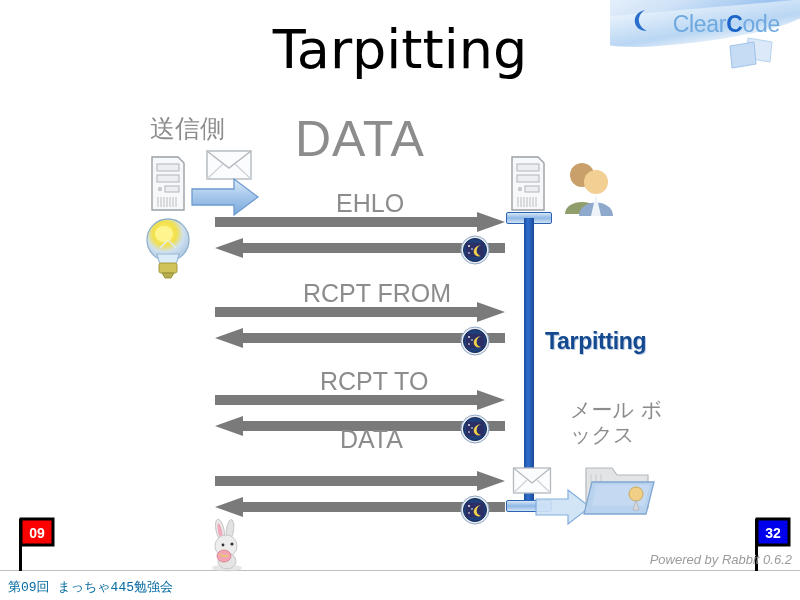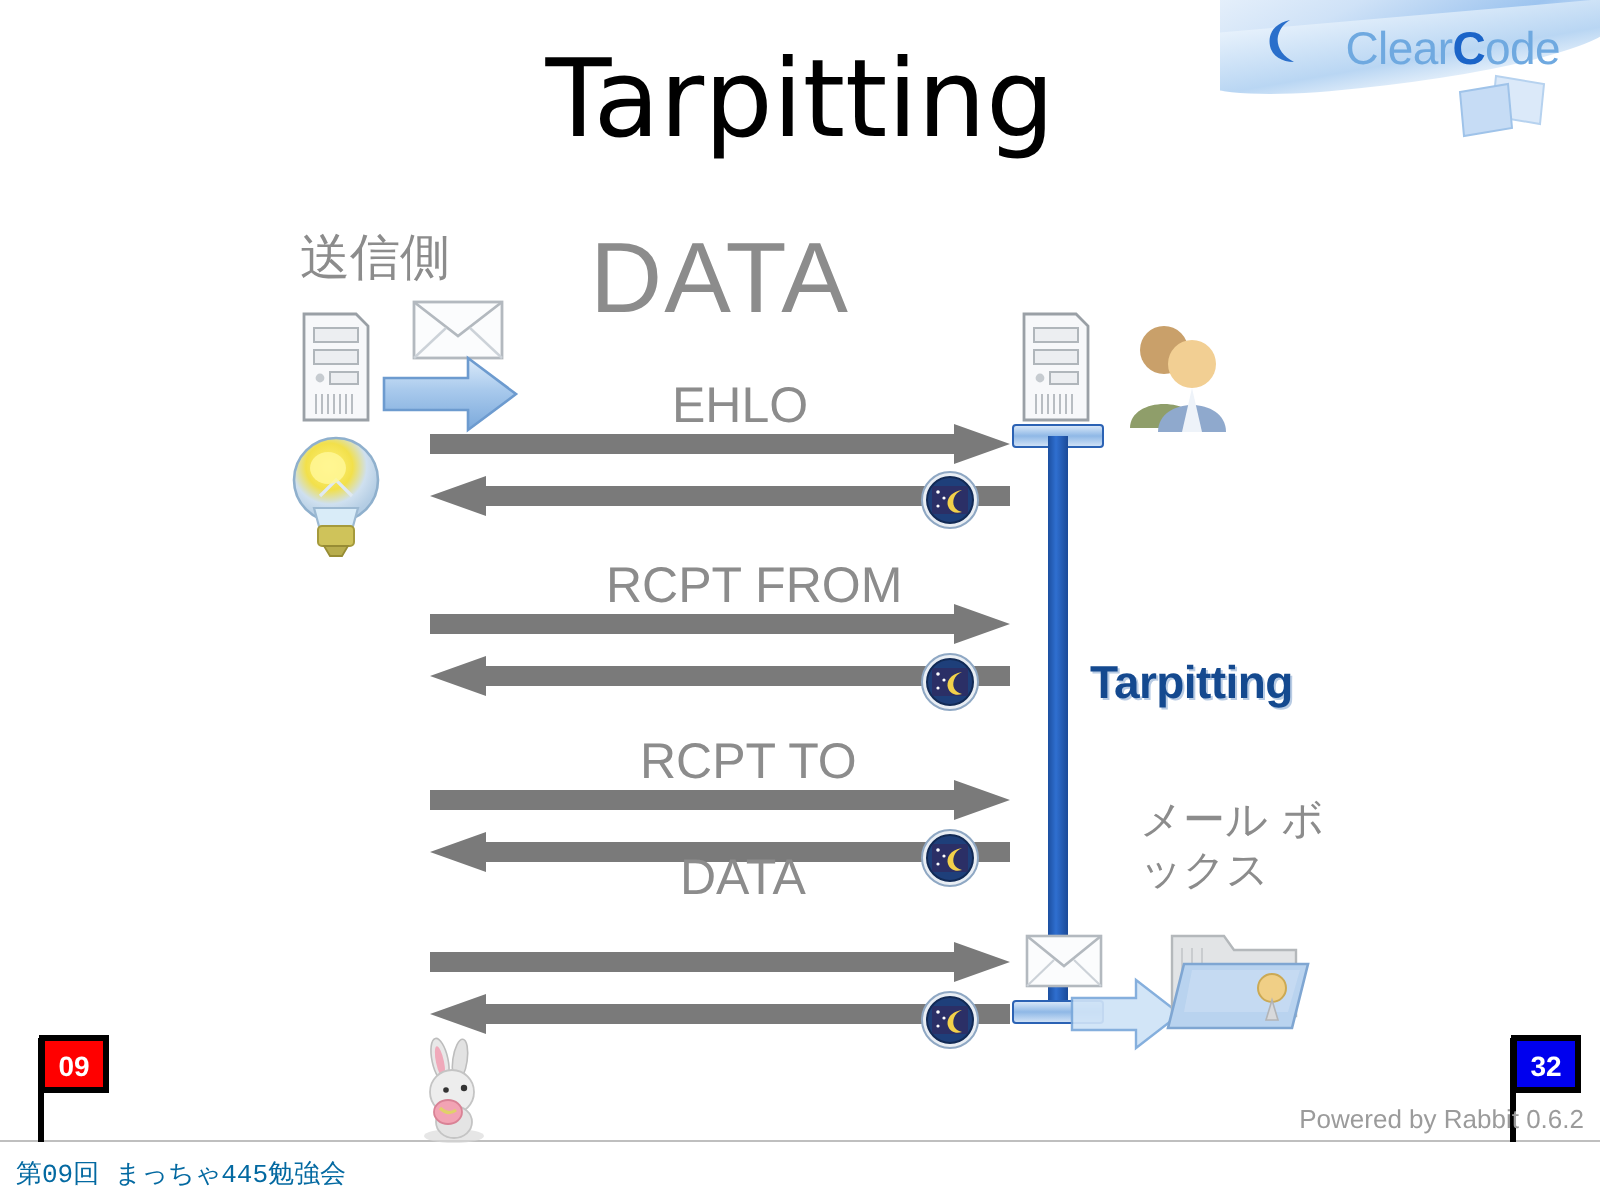--- a/index.html
+++ b/index.html
@@ -240,20 +240,21 @@
     font-size: 13px;
     color: #0369a1;
   }
   #footer-right {
     position: absolute;
     right: 8px;
     top: 552px;
     font-family: "Liberation Sans", sans-serif;
     font-size: 13px;
     color: #9b9b9b;
+    font-style: italic;
   }
 </style>
 </head>
 <body>
 
 <div id="logo-area">
   <div id="logo-swoosh"></div>
   <div id="logo-swoosh2"></div>
 
   <svg id="logo-moon" viewBox="0 0 18 23">

